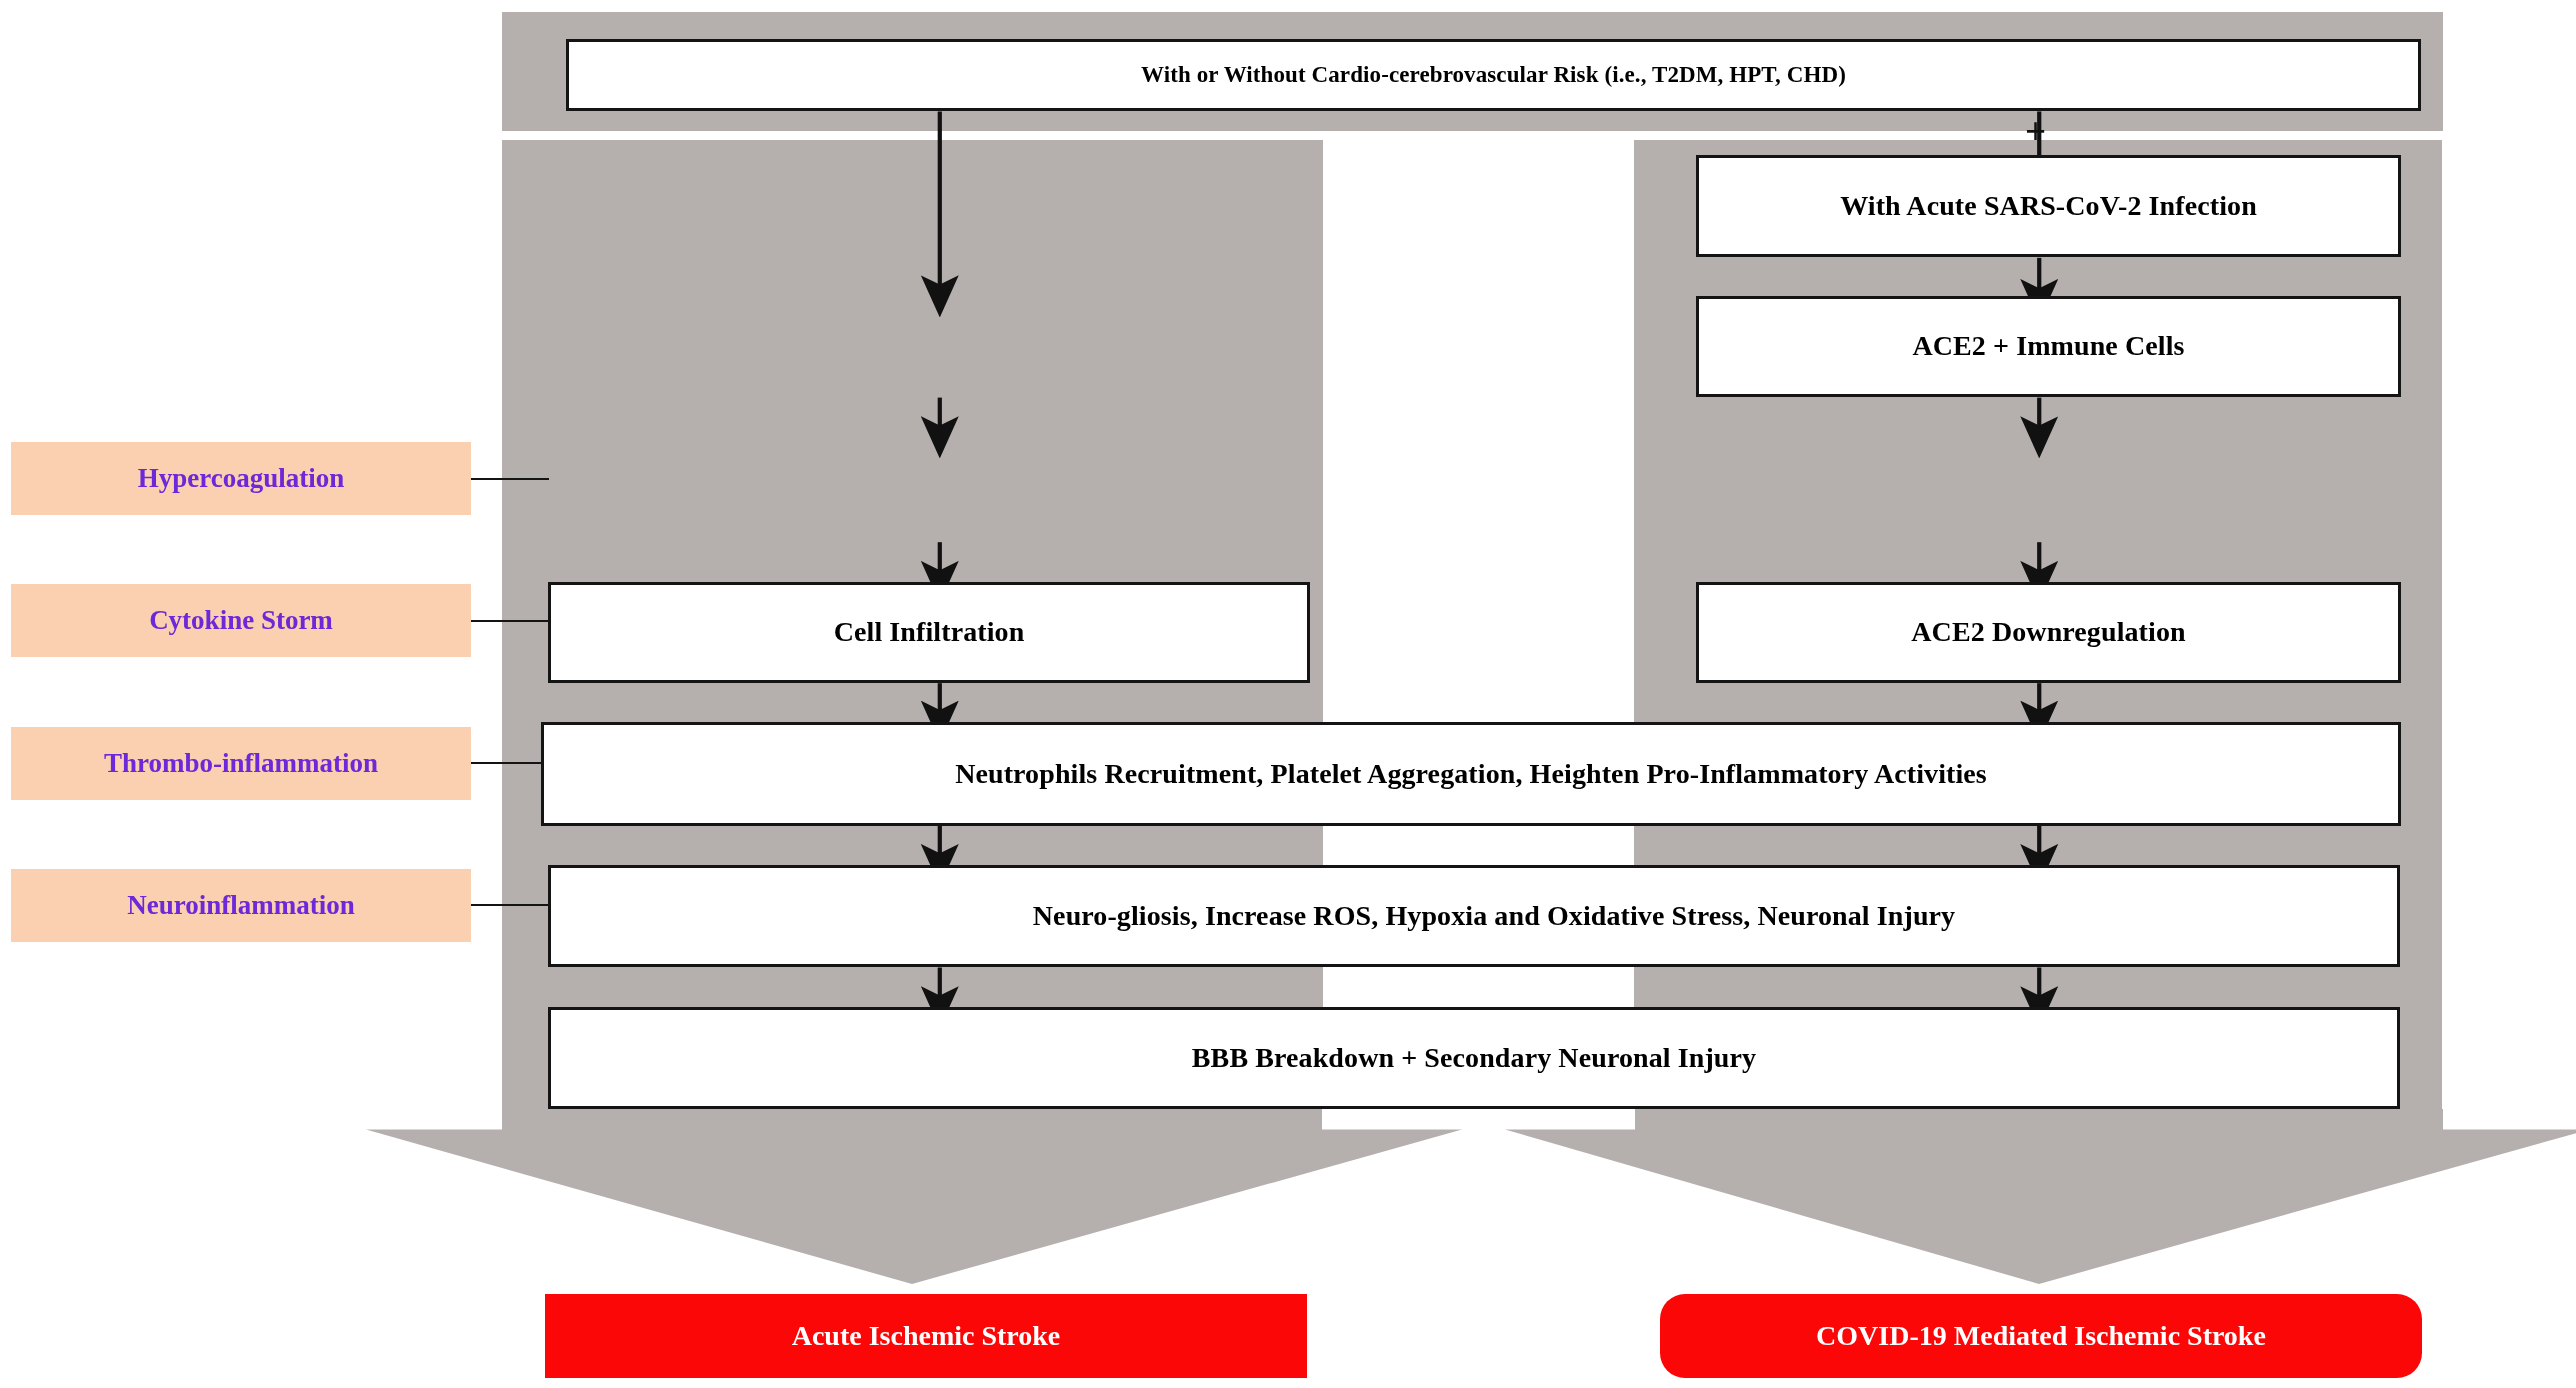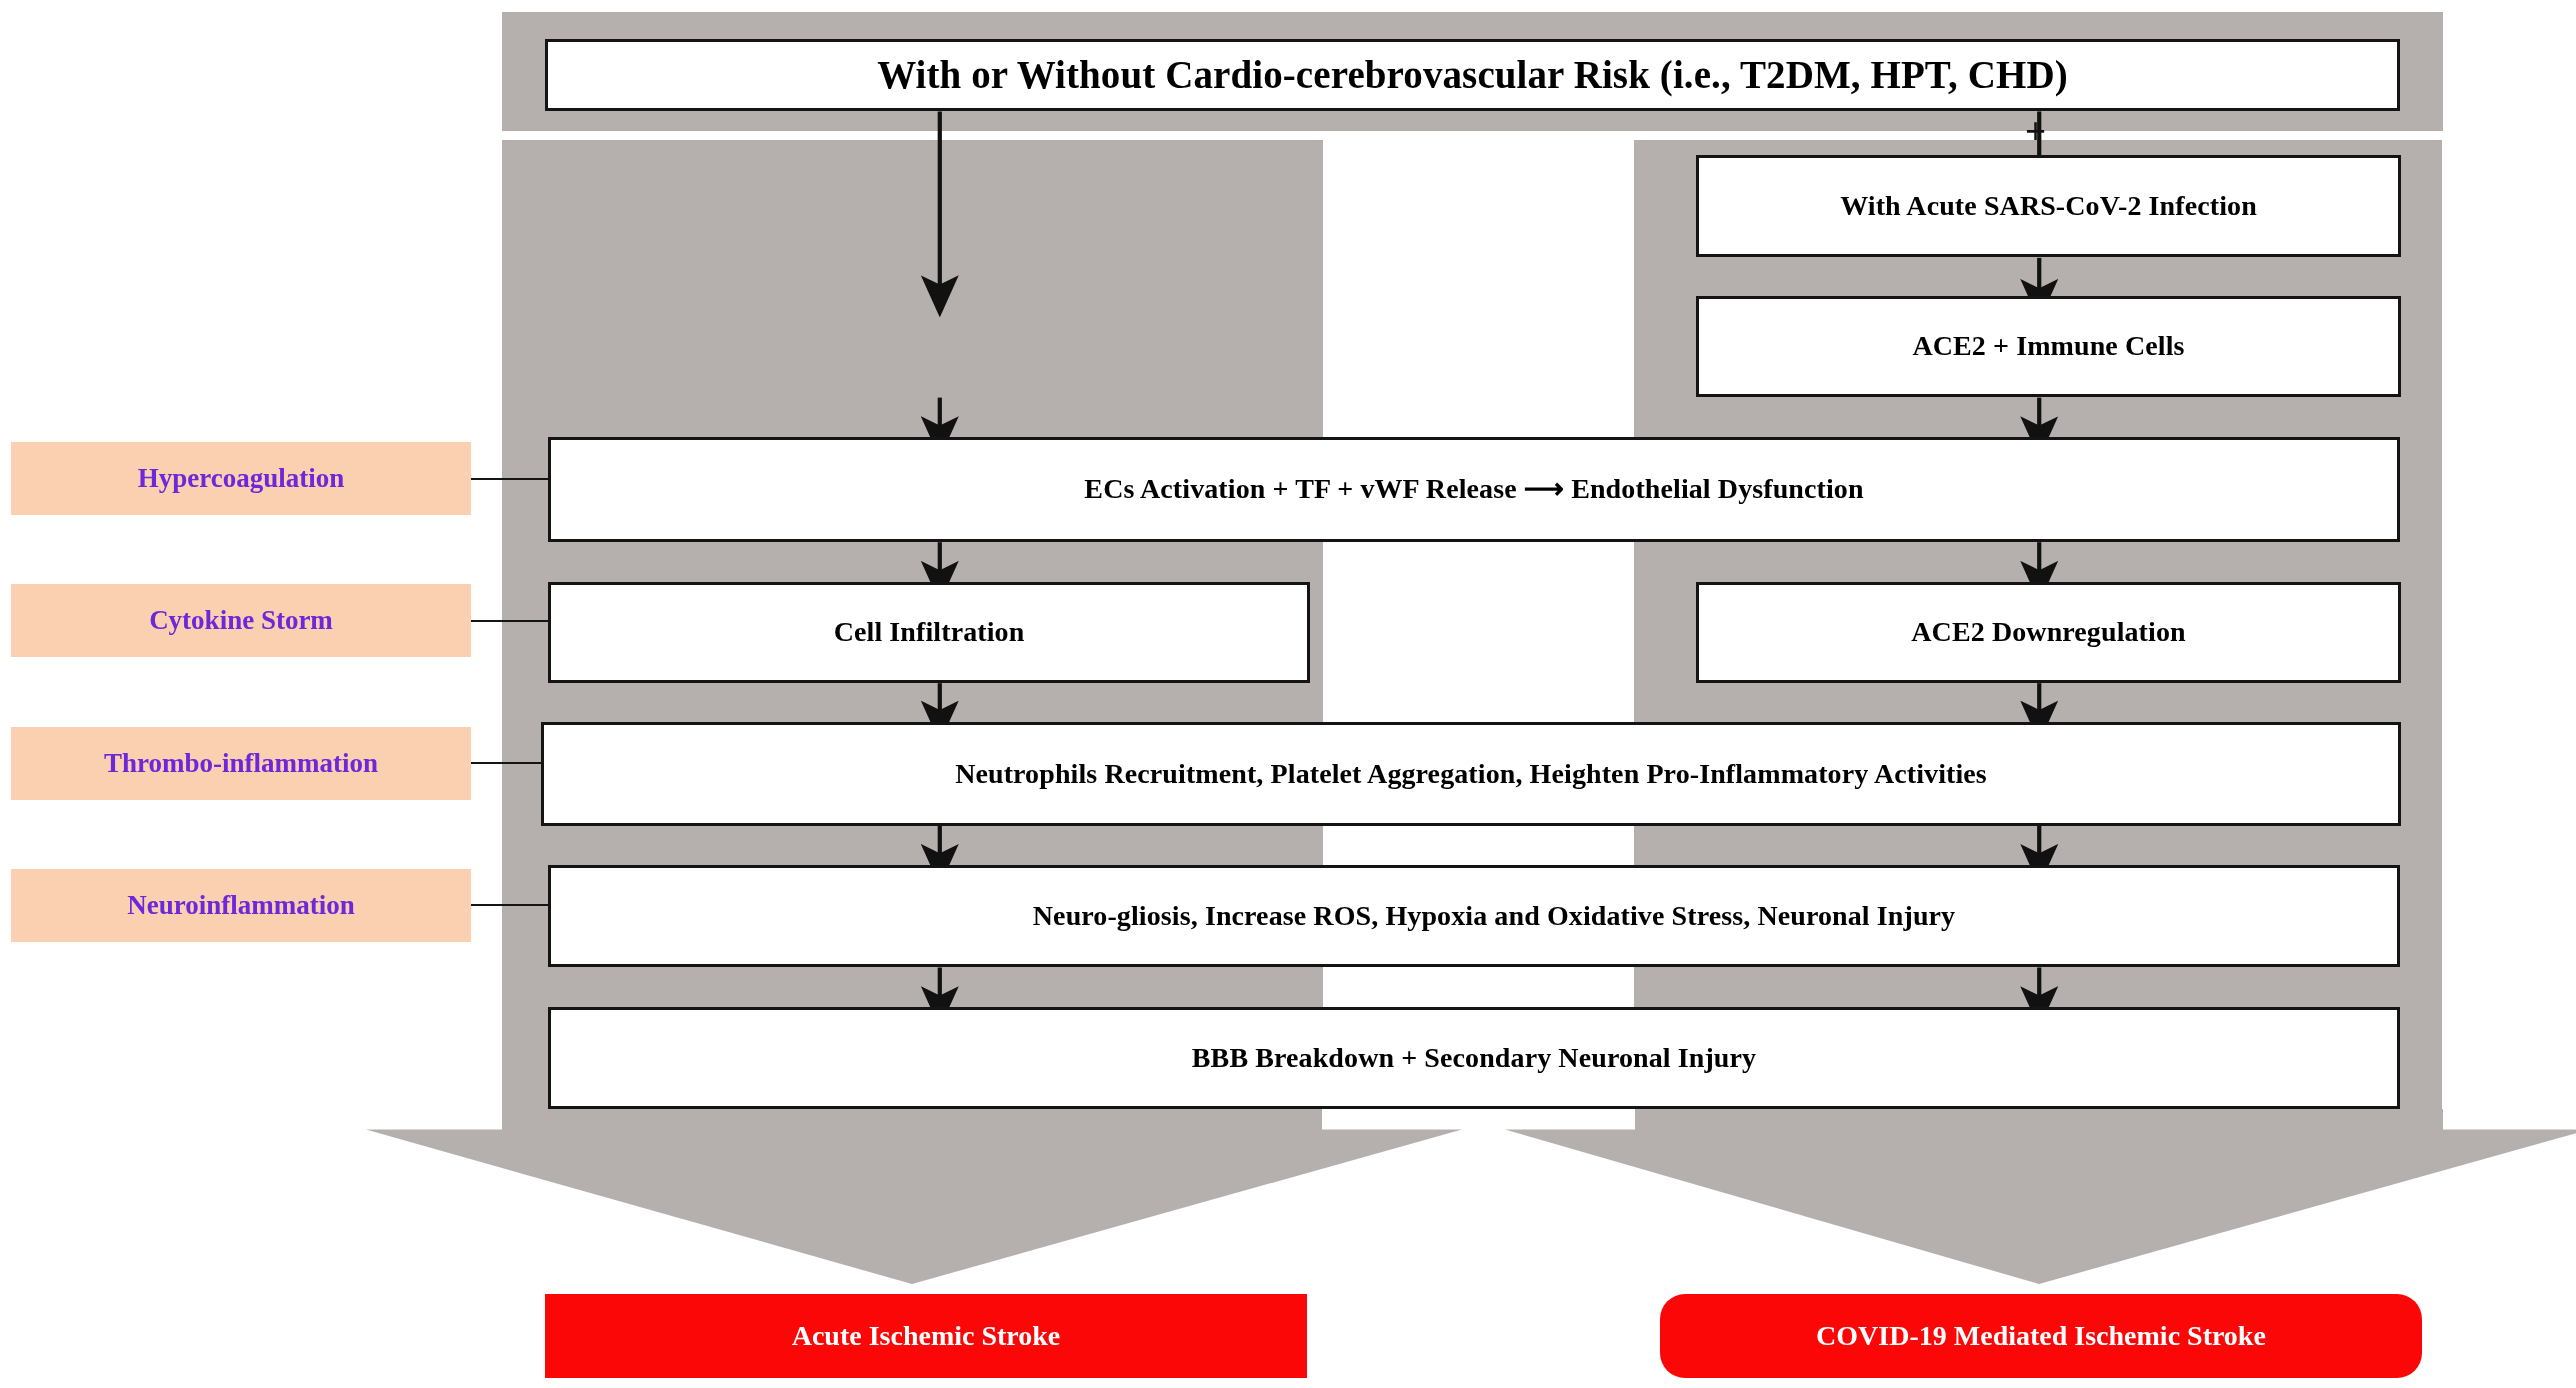--- a/index.html
+++ b/index.html
@@ -28,21 +28,21 @@
     clip-path:polygon(130px 0px, 938px 0px, 938px 20.5px, 1084px 20.5px, 534px 175px, 0px 20.5px, 130px 20.5px);
   }
 
   
   .box{
     position:absolute;background:#ffffff;border:3px solid #141414;
     display:flex;align-items:center;justify-content:center;text-align:center;
     font-weight:bold;color:#000;box-sizing:border-box;
     font-size:28px;letter-spacing:0.1px;line-height:1.1;
   }
-  .box.lg{font-size:39px;}
+  .box.lg{font-size:23px;margin-left:21px;}
 
   
   .tag{
     position:absolute;background:#fad0b0;
     display:flex;align-items:center;justify-content:center;text-align:center;
     font-weight:bold;color:#6d28d9;font-size:27px;box-sizing:border-box;
   }
   .connector{position:absolute;background:#141414;height:2.4px;}
 
   
@@ -111,21 +111,20 @@
 
   <div class="box" style="left:1696px;top:155px;width:705px;height:102px;">With Acute SARS-CoV-2 Infection</div>
 
   <div class="box" style="left:1696px;top:296px;width:705px;height:101px;">ACE2 + Immune Cells</div>
 
   <div class="box" style="left:1696px;top:582px;width:705px;height:101px;">ACE2 Downregulation</div>
 
 
   <div class="box" style="left:548px;top:582px;width:762px;height:101px;">Cell Infiltration</div>
 
-  <div class="box" style="left:548px;top:437px;width:1852px;height:105px;">ECs Activation + TF + vWF Release ⟶ Endothelial Dysfunction</div>
 
   <div class="box" style="left:541px;top:722px;width:1860px;height:104px;">Neutrophils Recruitment, Platelet Aggregation, Heighten Pro-Inflammatory Activities</div>
 
   <div class="box" style="left:548px;top:865px;width:1852px;height:102px;padding-left:40px;">Neuro-gliosis, Increase ROS, Hypoxia and Oxidative Stress, Neuronal Injury</div>
 
   <div class="box" style="left:548px;top:1007px;width:1852px;height:102px;">BBB Breakdown + Secondary Neuronal Injury</div>
 
   <div class="tag" style="left:11px;top:442px;width:460px;height:73px;">Hypercoagulation</div>
   <div class="connector" style="left:471px;top:478px;width:78px;"></div>
 

